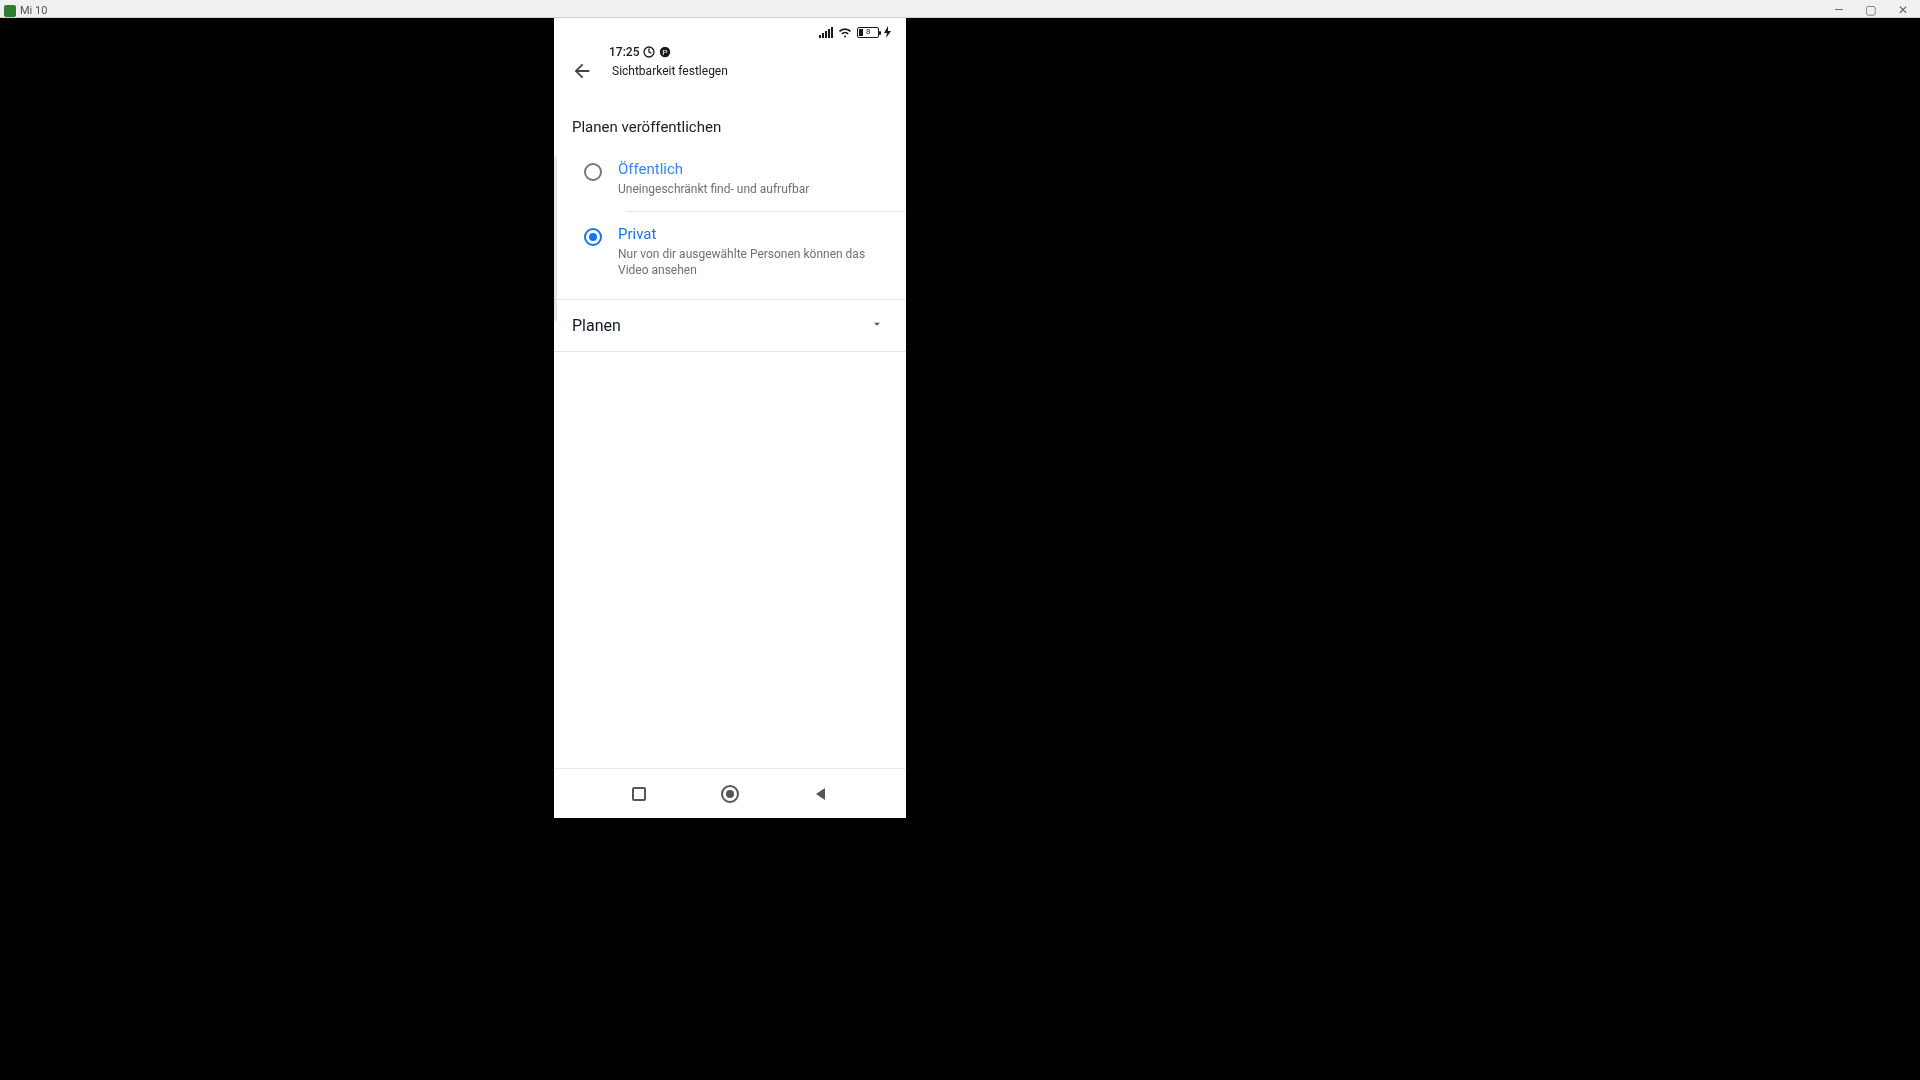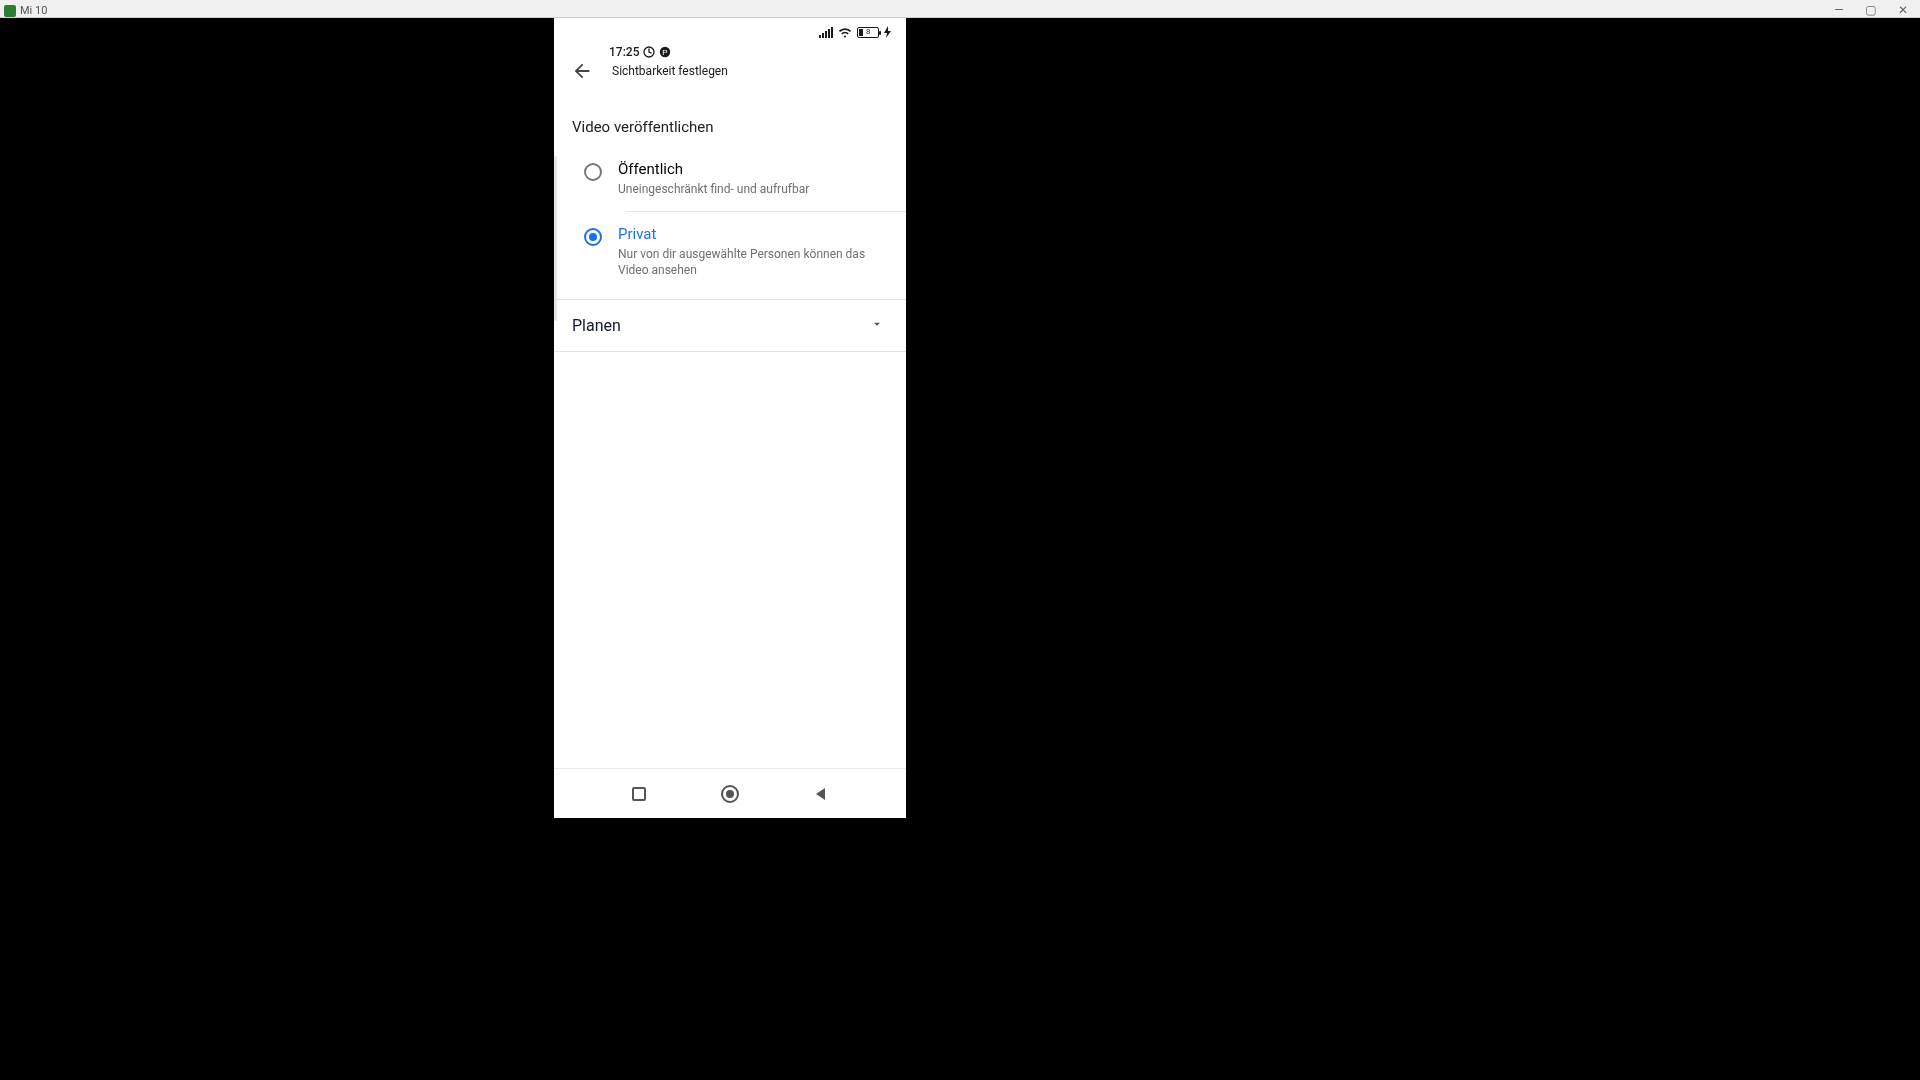--- a/index.html
+++ b/index.html
@@ -89,21 +89,21 @@
   .radio {
     flex: 0 0 auto;
     width:18px; height:18px; border-radius:50%; border:2px solid #777; margin-top:3px;
     position:relative;
   }
   .radio.selected { border-color:#1a73e8; }
   .radio.selected::after{
     content:""; position:absolute; left:3px; top:3px; right:3px; bottom:3px; background:#1a73e8; border-radius:50%;
   }
   .opt-text { flex:1; }
-  .opt-title { font-size:15px; color:#000000; }
+  .opt-title { font-size:15px; color:#3b82f6; }
   .opt-title.selected { color:#1a73e8; }
   .opt-sub { font-size:12px; color:#707070; margin-top:3px; line-height:1.35;}
 
   
   .scroll-ind {
     position:absolute; left:0; top:138px; width:3px; height:165px; background:#d0d0d0; border-radius:2px; opacity:.5;
   }
 
   
   .section-divider { height:1px; background:#e3e3e3; margin-top:6px; }
@@ -198,21 +198,21 @@
 
     <div class="app-bar">
       <div class="back-btn">
         <svg width="22" height="22" viewBox="0 0 24 24">
             <path d="M20 11H7.8l5.6-5.6L12 4l-8 8 8 8 1.4-1.4L7.8 13H20z" fill="#444"></path>
           </svg>
       </div>
       <div class="app-title">Sichtbarkeit festlegen</div>
     </div>
 
-    <div class="section-label">Video veröffentlichen</div>
+    <div class="section-label">Planen veröffentlichen</div>
 
     <div class="scroll-ind"></div>
 
     <div class="options">
 
       <div class="option">
         <div class="radio"></div>
         <div class="opt-text">
           <div class="opt-title">Öffentlich</div>
           <div class="opt-sub">Uneingeschränkt find- und aufrufbar</div>

